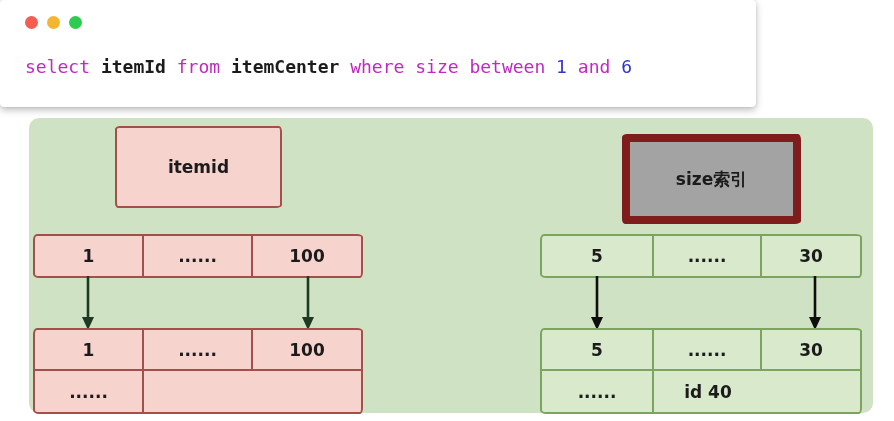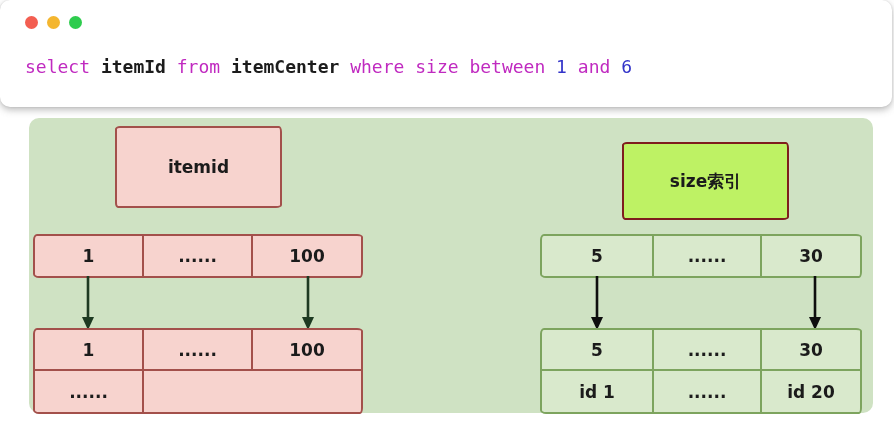--- a/index.html
+++ b/index.html
@@ -2,22 +2,22 @@
 <html><head>
 <meta charset="utf-8">
 <style>
   html,body{margin:0;padding:0;background:#ffffff;}
   .stage{
     position:relative;width:894px;height:421px;overflow:hidden;
     background:#ffffff;font-family:"DejaVu Sans","Liberation Sans",sans-serif;
   }
   
   .window{
-    position:absolute;left:0;top:0;width:892px;height:107px;
-    background:#ffffff;border-radius:10px;
+    position:absolute;left:0;top:0;width:756px;height:107px;
+    background:#ffffff;border-radius:4px;
     box-shadow:0 3px 7px rgba(110,110,110,.45), 0 0 2px rgba(150,150,150,.35);
   }
   .dots{position:absolute;left:25px;top:16px;display:flex;gap:9px;}
   .dot{width:13px;height:13px;border-radius:50%;display:inline-block;}
   .dot.red{background:#f35e51;}
   .dot.yellow{background:#f4b62f;}
   .dot.green{background:#2ecc4e;}
   .code{
     position:absolute;left:25px;top:56px;white-space:nowrap;
     font-family:"DejaVu Sans Mono","Liberation Mono",monospace;
@@ -31,22 +31,22 @@
     position:absolute;left:29px;top:118px;width:844px;height:295px;
     background:#cfe2c3;border-radius:10px;
   }
   .hbox{
     position:absolute;display:flex;align-items:center;justify-content:center;
     font-weight:bold;font-size:17px;color:#1b1b1b;
     border-radius:5px 3px 6px 3px / 3px 6px 3px 5px;
   }
   .hbox.pink{left:86px;top:8px;width:163px;height:78px;
     background:#f7d3ce;border:2px solid #a3504b;}
-  .hbox.green{left:593px;top:24px;width:163px;height:74px;
-    background:#bef264;border:2px solid #7f1d1d;}
+  .hbox.green{left:593px;top:16px;width:163px;height:74px;
+    background:#a3a3a3;border:8px solid #7f1d1d;}
   .grid3{
     position:absolute;display:grid;
     border-radius:4px 6px 3px 6px / 6px 3px 6px 4px;
   }
   .grid3.pink{border:2px solid #a3504b;background:#f7d3ce;}
   .grid3.green{border:2px solid #7da45e;background:#d9e9cc;}
   .row-left-top{left:4px;top:116px;width:326px;height:40px;grid-template-columns:109px 109px 1fr;}
   .row-right-top{left:511px;top:116px;width:318px;height:40px;grid-template-columns:112px 108px 1fr;}
   .tbl-left{left:4px;top:210px;width:326px;height:82px;grid-template-columns:109px 109px 1fr;grid-template-rows:1fr 1fr;}
   .tbl-right{left:511px;top:210px;width:318px;height:82px;grid-template-columns:112px 108px 1fr;grid-template-rows:1fr 1fr;}
@@ -139,21 +139,20 @@
     <div class="arrow a4">
       <svg width="16" height="54" viewBox="0 0 16 54">
         <line x1="8" y1="0" x2="8" y2="43" stroke="#0e0e0e" stroke-width="2.6"></line>
         <polygon points="2,41 14,41 8,54" fill="#0e0e0e"></polygon>
       </svg>
     </div>
     <div class="grid3 green tbl-right">
       <div class="cell bR bB">5</div>
       <div class="cell bR bB">......</div>
       <div class="cell bB">30</div>
-      <div class="cell bR">id 1</div>
       <div class="cell bR">......</div>
-      <div class="cell">id 20</div>
+      <div class="cell">id 40</div>
     </div>
 
   </div>
 
 
 </div>
 
 </body></html>

